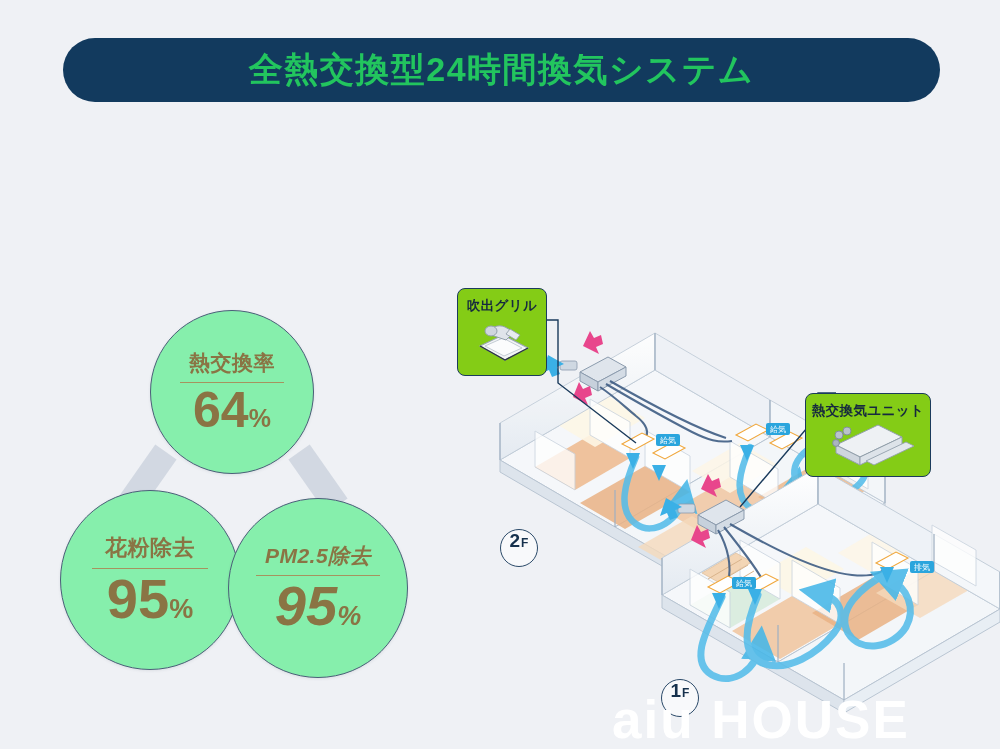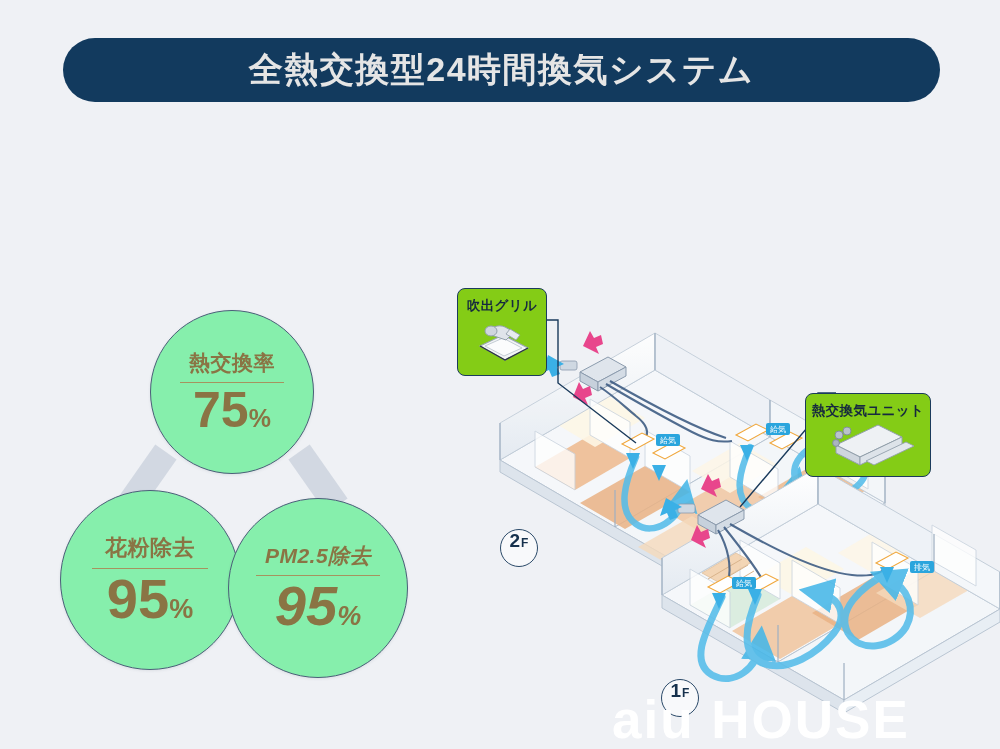--- a/index.html
+++ b/index.html
@@ -11,21 +11,21 @@
     overflow:hidden;
   }
 
   
   #title-banner{
     position:absolute; left:63px; top:38px; width:877px; height:64px;
     background:#123a5e; border-radius:32px;
     display:flex; align-items:center; justify-content:center;
   }
   #title-banner .txt{
-    color:#e5e5e5; font-size:34px; font-weight:bold; letter-spacing:1.5px;
+    color:#22c55e; font-size:34px; font-weight:bold; letter-spacing:1.5px;
     white-space:nowrap;
   }
 
   
   #subtitle{
     position:absolute; left:0; top:134px; width:1000px;
     text-align:center; color:#1b3b5c;
   }
   #subtitle div{
     font-size:30px; font-weight:bold; line-height:1.42; letter-spacing:.5px;
@@ -122,21 +122,21 @@
 <div id="stats">
 
   <div class="connector" style="left:74px; top:136px; width:26px; height:66px; transform:rotate(35deg); transform-origin:50% 50%;"></div>
   <div class="connector" style="left:245px; top:136px; width:26px; height:66px; transform:rotate(-35deg); transform-origin:50% 50%;"></div>
   <div class="connector" style="left:160px; top:257px; width:26px; height:26px;"></div>
 
   <div class="stat-circle" id="circle-top">
     <div class="stat-label">熱交換率</div>
     <div class="stat-rule"></div>
     <div class="stat-value">
-      <span>75</span>
+      <span>64</span>
       <span class="stat-pct">%</span>
     </div>
   </div>
 
   <div class="stat-circle" id="circle-left">
     <div class="stat-label">花粉除去</div>
     <div class="stat-rule"></div>
     <div class="stat-value">
       <span>95</span>
       <span class="stat-pct">%</span>

